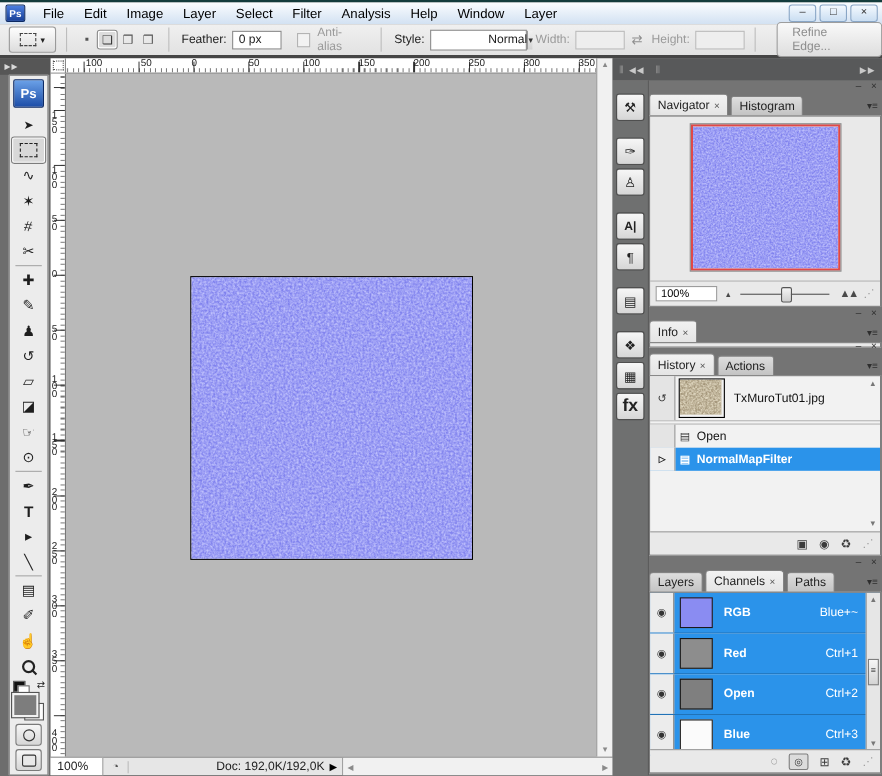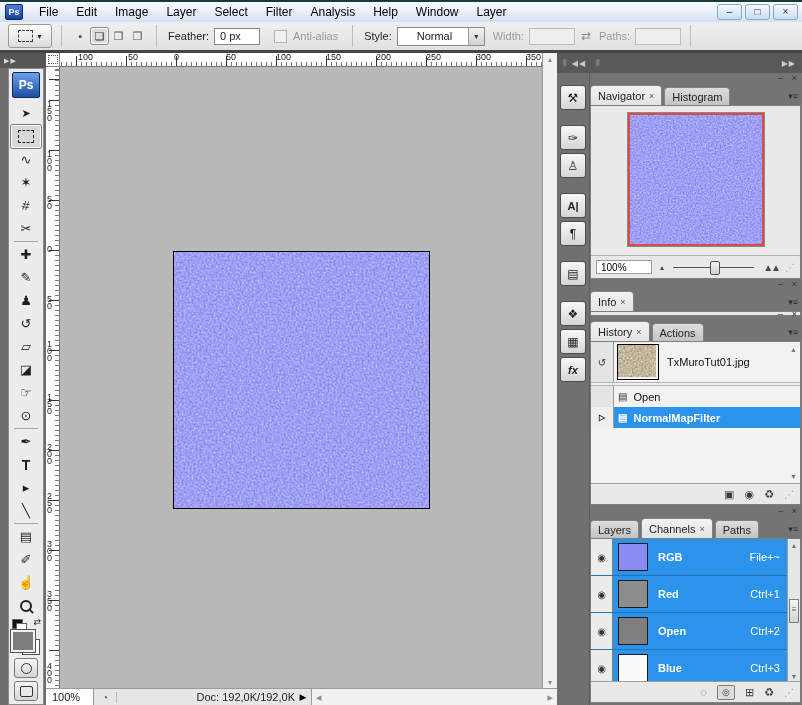--- a/index.html
+++ b/index.html
@@ -30,21 +30,21 @@
     font-size:11px;color:#555;margin:0 1px;}
   .mode.active{background:#dcdcdc;box-shadow:inset 0 0 0 1px #fff,0 0 0 1px #8a8a8a;border-radius:2px;color:#333;}
   .olabel{margin:0 5px 0 2px;}
   .olabel.dim{color:#9a9a9a;}
   .oinput{width:46px;height:17px;background:#fff;border:1px solid #8a8a8a;box-sizing:border-box;
     font-size:11px;padding:1px 5px;display:inline-flex;align-items:center;}
   .oinput.dim{background:#eeeeee;border-color:#bcbcbc;}
   .chk{width:11px;height:11px;border:1px solid #b3b3b3;background:#f2f2f2;display:inline-block;margin-right:4px;}
   .oselect{width:88px;height:19px;background:#fff;border:1px solid #8a8a8a;box-sizing:border-box;
     display:inline-flex;align-items:center;margin-right:6px;}
-  .oselect .val{flex:1;padding-left:19px;}
+  .oselect .val{flex:1;padding-left:19px;margin-left:33px;}
   .oselect .arr{width:15px;height:100%;border-left:1px solid #9a9a9a;
     background:linear-gradient(#f2f2f2,#d2d2d2);font-size:8px;color:#333;
     display:flex;align-items:center;justify-content:center;}
   .swapdim{color:#8f8f8f;font-size:12px;margin:0 6px;}
   .refine{margin-left:10px;padding:3px 13px;border:1px solid #9d9d9d;border-radius:4px;
     background:linear-gradient(#f9f9f9,#dedede);color:#8d8d8d;font-size:11px;}
   
   #workspace{position:absolute;left:0;top:53px;width:802px;height:652px;background:#737373;}
   
   #leftdock{position:absolute;left:0;top:0;width:46px;height:652px;background:#6d6d6d;}
@@ -113,21 +113,21 @@
   .dockhead2{height:20px;background:#58595a;color:#c9c9c9;display:flex;align-items:center;
     font-size:8px;padding:0 6px;letter-spacing:1px;}
   .hgrip{color:#9a9a9a;margin-right:4px;font-size:9px;}
   .dh-right{margin-left:auto;}
   #iconstrip{position:absolute;left:0;top:20px;width:33px;bottom:0;background:#6f7070;
     border-right:1px solid #5c5c5c;box-sizing:border-box;display:flex;flex-direction:column;align-items:center;}
   .dockbtn{width:26px;height:25px;margin-top:3px;border:1px solid #4f4f4f;border-radius:3px;
     background:linear-gradient(#f7f7f7,#d6d6d6);display:flex;align-items:center;justify-content:center;
     font-size:12px;color:#222;box-sizing:border-box;}
   .dockbtn.gap{margin-top:15px;}
-  .dockbtn .fx{font-style:italic;font-weight:bold;font-size:11px;}
+  .dockbtn .fx{font-weight:bold;font-size:16px;}
   .dockbtn .achar{font-size:11px;font-weight:bold;}
   
   .pgroup{position:absolute;left:33px;right:1px;}
   .phead{height:10px;position:relative;}
   .phead .pmin{position:absolute;right:18px;top:-2px;color:#2e2e2e;font-size:9px;}
   .phead .pclose{position:absolute;right:4px;top:-2px;color:#2e2e2e;font-size:9px;}
   .ptabs{height:20px;display:flex;align-items:flex-end;}
   .tab{height:18px;padding:0 7px;margin-right:2px;font-size:11px;color:#222;display:flex;align-items:center;gap:4px;
     background:linear-gradient(#dedede,#c3c3c3);border:1px solid #828282;border-bottom:none;
     border-radius:4px 4px 0 0;box-sizing:border-box;}
@@ -231,23 +231,24 @@
     <span class="olabel dim">Anti-alias</span>
     <span class="osep"></span>
     <span class="olabel">Style:</span>
     <span class="oselect">
       <span class="val">Normal</span>
       <span class="arr">▾</span>
     </span>
     <span class="olabel dim">Width:</span>
     <span class="oinput dim"></span>
     <span class="swapdim">⇄</span>
-    <span class="olabel dim">Paths:</span>
+    <span class="olabel dim">Height:</span>
     <span class="oinput dim"></span>
     <span class="osep"></span>
+    <span class="refine">Refine Edge...</span>
   </div>
 
   <div id="workspace">
 
     <div id="leftdock">
       <div class="dockhead">
         <span>▶▶</span>
       </div>
       <div id="toolpanel">
         <div class="psbtn">Ps</div>
@@ -568,21 +569,21 @@
             </span>
           <span class="pmenu">▾≡</span>
         </div>
         <div class="pbody">
           <div class="chrow">
             <span class="eyewell">
                 <span>◉</span>
               </span>
             <span class="chthumb" style="background:#8a8cf2"></span>
             <span class="chname">RGB</span>
-            <span class="chkey">File+~</span>
+            <span class="chkey">Blue+~</span>
           </div>
           <div class="chrow">
             <span class="eyewell">
                 <span>◉</span>
               </span>
             <span class="chthumb" style="background:#8d8d8d"></span>
             <span class="chname">Red</span>
             <span class="chkey">Ctrl+1</span>
           </div>
           <div class="chrow">

